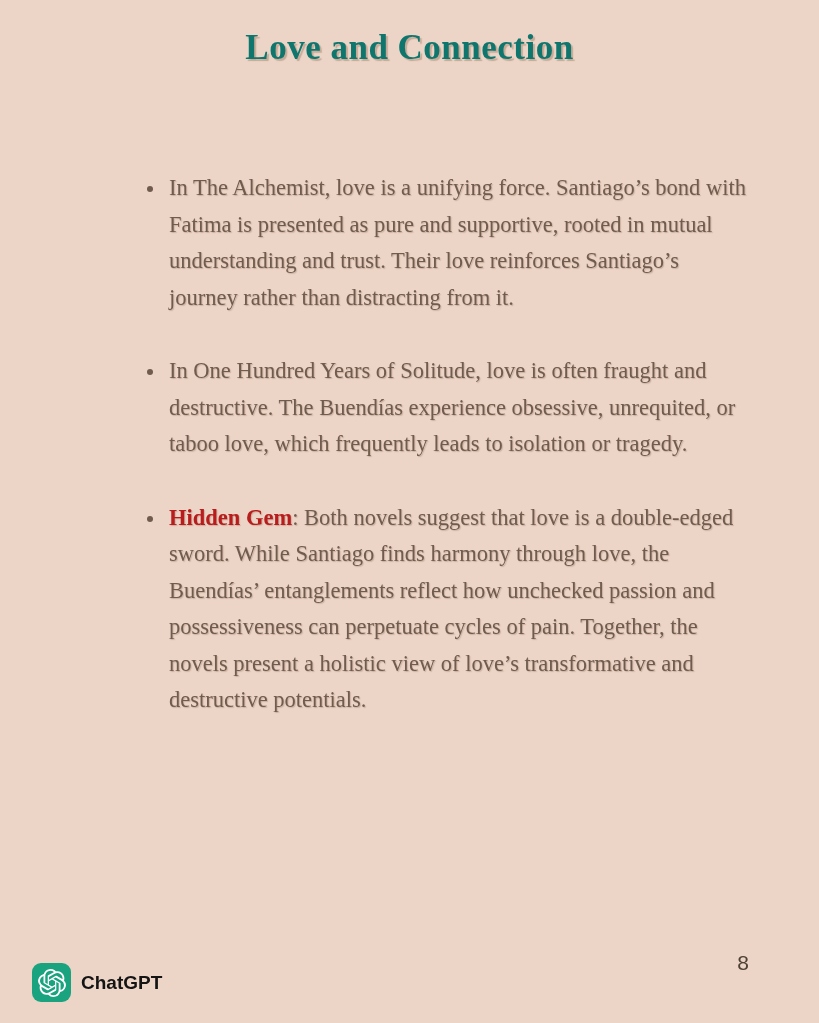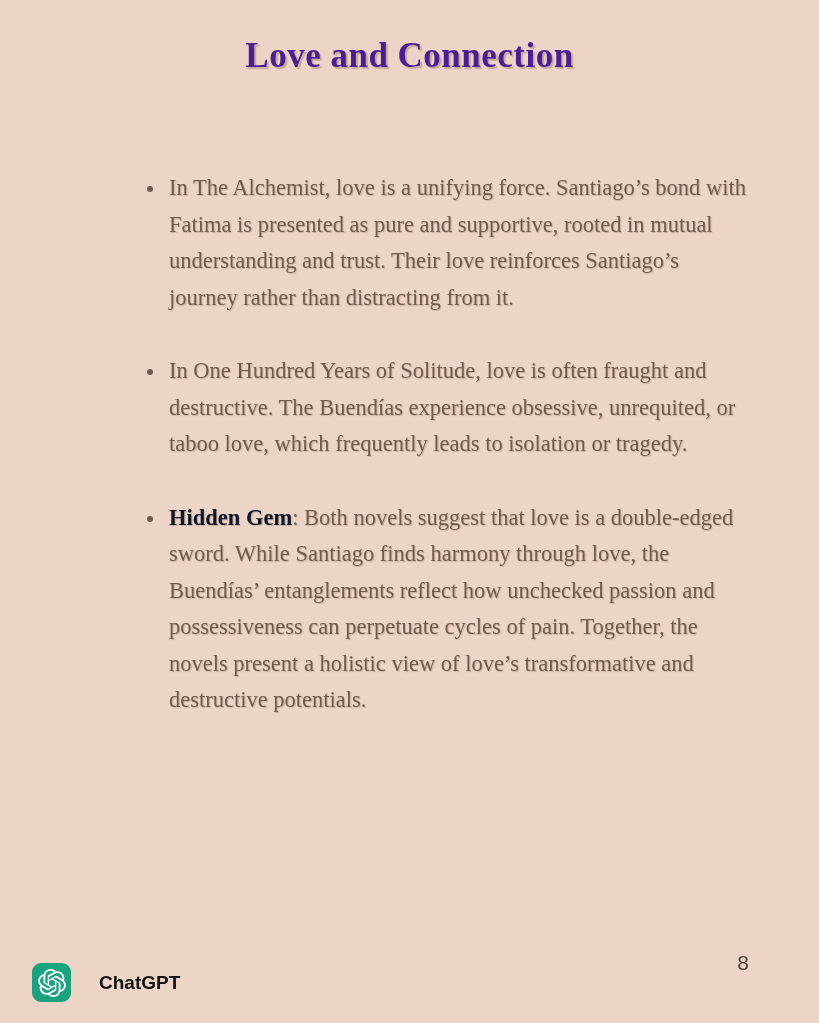--- a/index.html
+++ b/index.html
@@ -9,25 +9,25 @@
   body {
     width: 819px;
     height: 1023px;
     background: #ECD4C6;
     font-family: "Liberation Serif", serif;
     position: relative;
     overflow: hidden;
   }
   .page-title {
     margin: 0;
-    padding-top: 36px;
+    padding-top: 28px;
     text-align: center;
     font-size: 35px;
     font-weight: bold;
-    color: #4c1d95;
+    color: #0f766e;
     letter-spacing: 0.5px;
     text-shadow: 2px 2px 1px rgba(110, 74, 44, 0.30);
   }
   .bullet-list {
     position: absolute;
     top: 162px;
     left: 136px;
     width: 582px;
     margin: 8px;
     padding: 0 0 0 22px;
@@ -39,37 +39,37 @@
   .bullet-list li {
     margin-bottom: 37px;
     padding-left: 3px;
   }
   .bullet-list li::marker {
     color: #6F5C4E;
     font-size: 20px;
   }
   .bold-label {
     font-weight: bold;
-    color: #0f172a;
+    color: #b91c1c;
   }
   .page-number {
     position: absolute;
     right: 70px;
     bottom: 48px;
     font-family: "Liberation Sans", sans-serif;
     font-size: 21px;
     color: #4E4136;
   }
   .footer-brand {
     position: absolute;
     left: 32px;
     bottom: 21px;
     display: flex;
     align-items: center;
-    gap: 28px;
+    gap: 10px;
     text-align: right;
   }
   .logo-box {
     width: 39px;
     height: 39px;
     background: #19A37F;
     border-radius: 9px;
     display: flex;
     align-items: center;
     justify-content: center;

